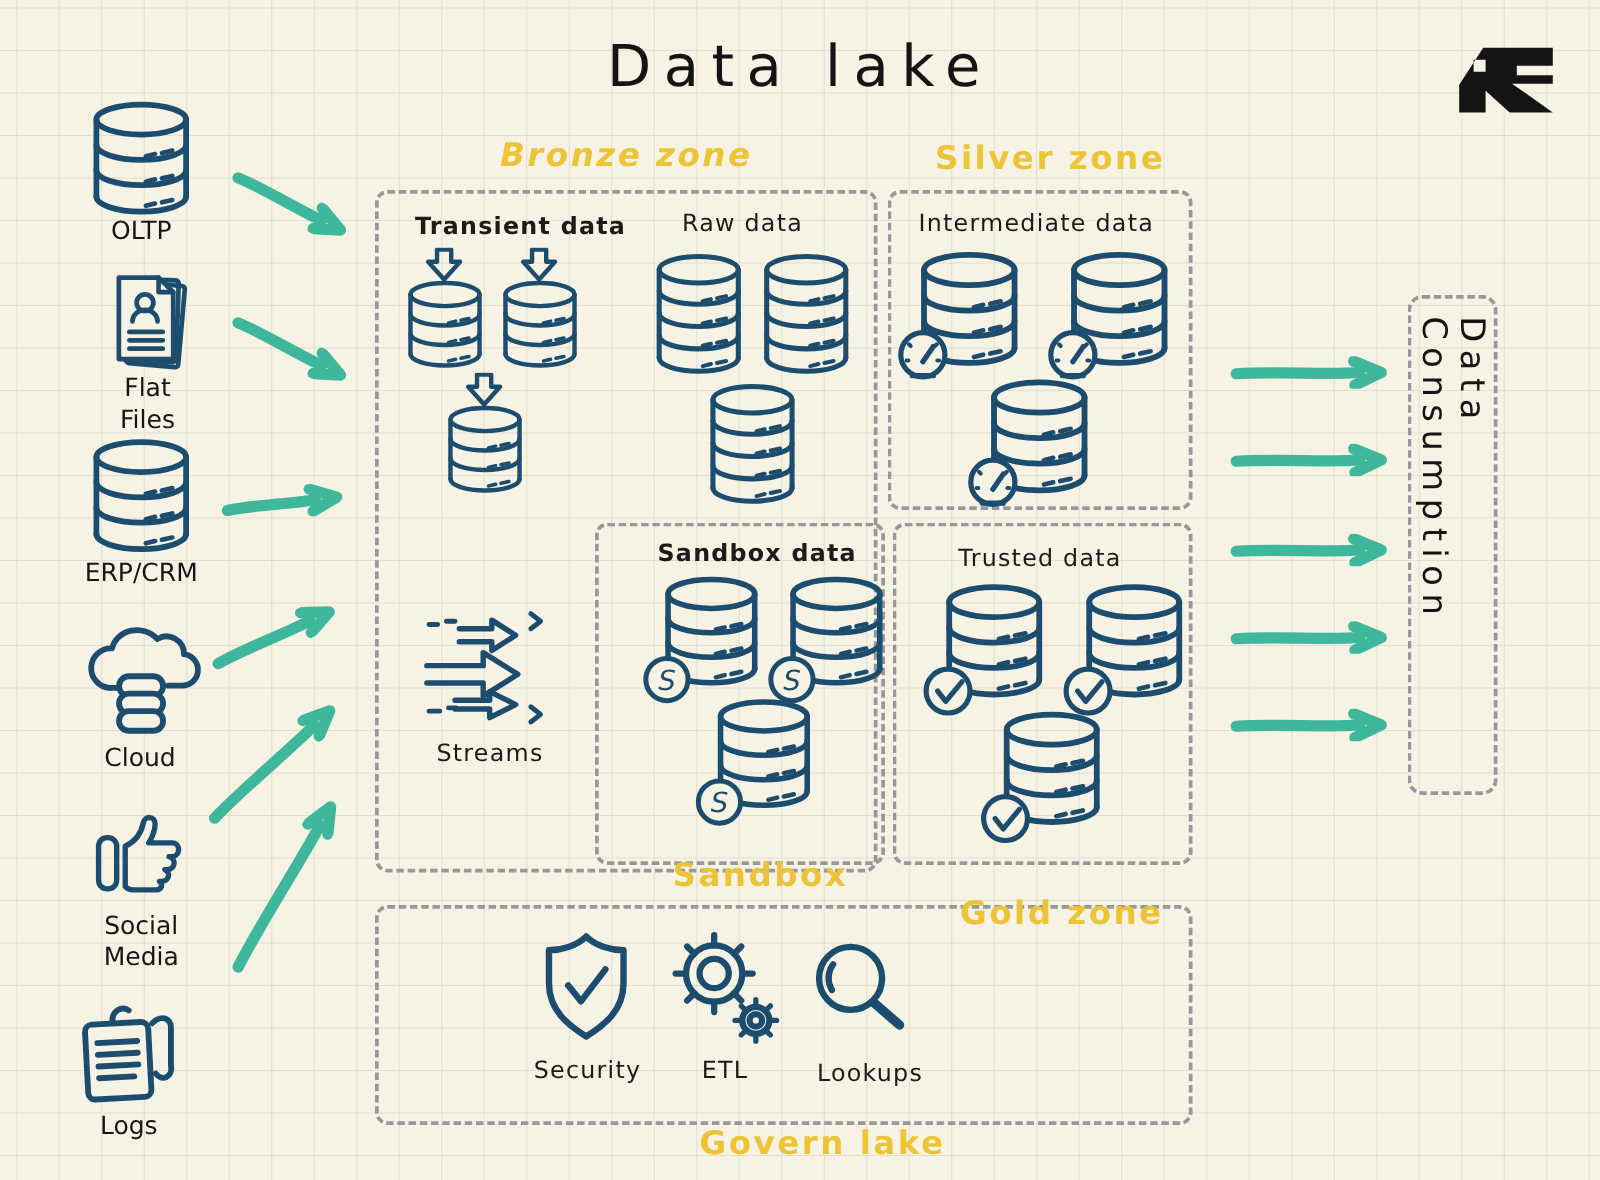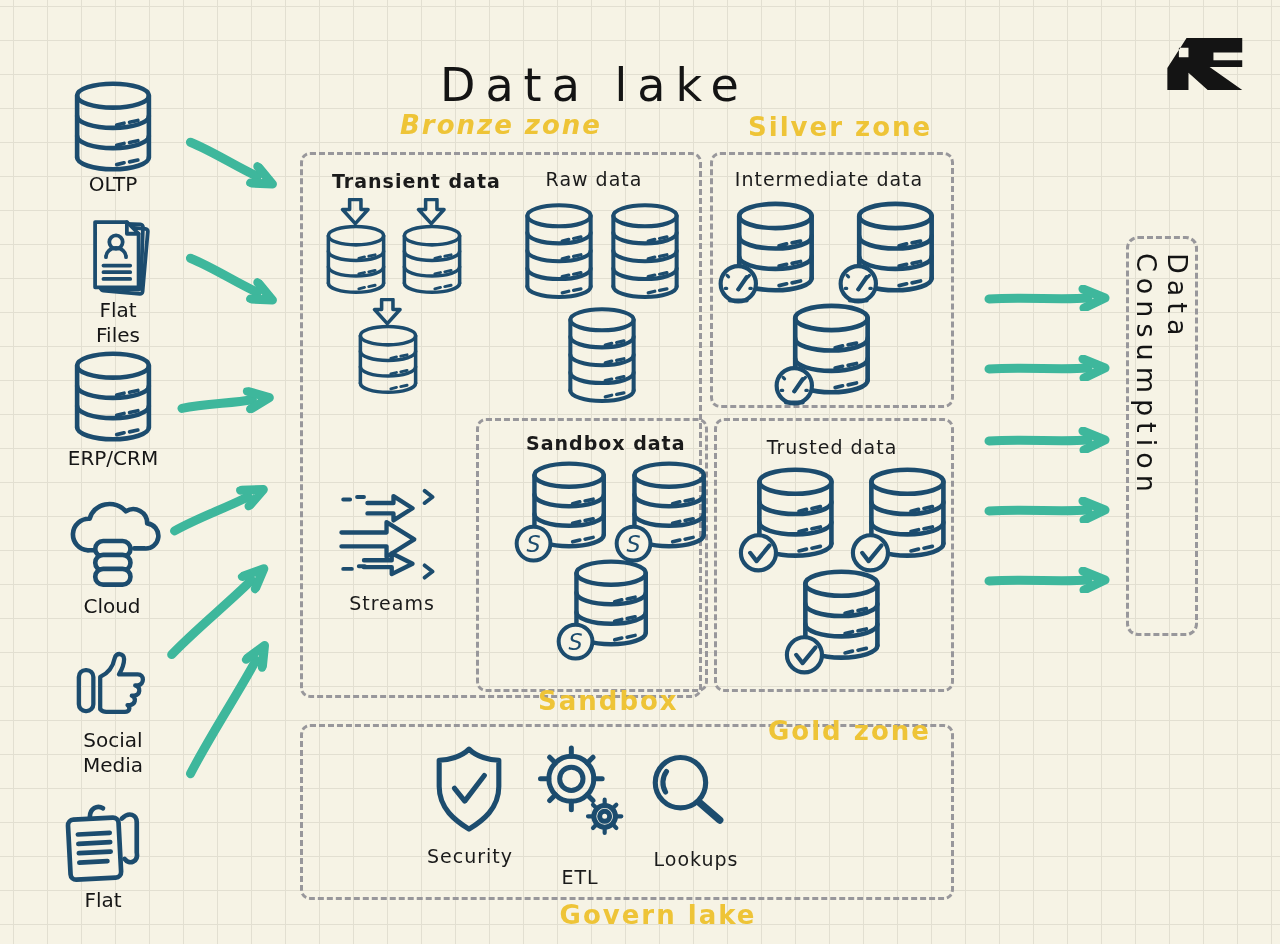--- a/index.html
+++ b/index.html
@@ -3,21 +3,21 @@
 <meta charset="utf-8">
 <style>
   html,body{margin:0;padding:0;}
   body{font-family:"DejaVu Sans",sans-serif;}
   .canvas{position:relative;width:1280px;height:944px;overflow:hidden;
     background-color:#f6f3e5;
     background-image:linear-gradient(#e2dfd1 1px,transparent 1px),
                      linear-gradient(90deg,#e2dfd1 1px,transparent 1px);
     background-size:34px 34px;background-position:13px 6px;}
   .abs{position:absolute;}
-  .title{font-size:46px;font-weight:500;letter-spacing:10px;color:#141414;margin-top:32px;}
+  .title{font-size:46px;font-weight:500;letter-spacing:10px;color:#141414;text-align:center;}
   .zone{border:3.5px dashed #98979b;border-radius:10px;}
   .zlabel{color:#eec437;font-weight:700;font-size:26px;letter-spacing:2px;text-align:center;white-space:nowrap;}
   .glabel{color:#1b1b1b;font-size:19px;letter-spacing:1px;text-align:center;white-space:nowrap;}
   .slabel{color:#161616;font-size:20px;text-align:center;line-height:1.25;}
   .consume-box{border:3.5px dashed #98979b;border-radius:12px;display:flex;justify-content:center;}
   .consume-text{writing-mode:vertical-rl;font-size:27px;letter-spacing:6px;word-spacing:34px;color:#141414;padding-top:14px;}
   svg.ic{display:block;}
   .ga{stroke:#3eb79c;stroke-width:9;fill:none;stroke-linecap:round;stroke-linejoin:round;}
   .rot{transform-origin:left center;}
 </style>
@@ -262,21 +262,21 @@
   <svg class="abs ic" style="left:428px;top:744px;" width="82" height="92">
       <use href="#sym-shield"></use>
     </svg>
   <svg class="abs ic" style="left:528px;top:732px;" width="100" height="112">
       <use href="#sym-gears"></use>
     </svg>
   <svg class="abs ic" style="left:645px;top:748px;" width="84" height="88">
       <use href="#sym-magnifier"></use>
     </svg>
   <div class="abs glabel" style="left:418px;top:845px;width:104px;">Security</div>
-  <div class="abs glabel" style="left:538px;top:845px;width:84px;margin-top:21px;">ETL</div>
+  <div class="abs glabel" style="left:538px;top:845px;width:84px;">ETL</div>
   <div class="abs glabel" style="left:642px;top:848px;width:108px;">Lookups</div>
 
   <svg class="abs ic" style="left:62px;top:80px;" width="102" height="92">
       <use href="#sym-db"></use>
     </svg>
   <div class="abs slabel" style="left:62px;top:172px;width:102px;">OLTP</div>
 
   <svg class="abs ic" style="left:78px;top:212px;" width="76" height="92">
       <use href="#sym-pages"></use>
     </svg>
@@ -293,21 +293,21 @@
   <div class="abs slabel" style="left:62px;top:594px;width:100px;">Cloud</div>
 
   <svg class="abs ic" style="left:72px;top:638px;" width="82" height="88">
       <use href="#sym-thumb"></use>
     </svg>
   <div class="abs slabel" style="left:58px;top:728px;width:110px;">Social Media</div>
 
   <svg class="abs ic" style="left:58px;top:798px;" width="90" height="90">
       <use href="#sym-logs"></use>
     </svg>
-  <div class="abs slabel" style="left:58px;top:888px;width:90px;">Flat</div>
+  <div class="abs slabel" style="left:58px;top:888px;width:90px;">Logs</div>
 
   <svg class="abs ic rot" style="left:186px;top:127px;transform:rotate(27deg);" width="104" height="26">
     <path class="ga" d="M5,13 C30,11 58,14 80,13"></path>
       <path class="ga" d="M76,4 L97,13 L77,22"></path>
     </svg>
   <svg class="abs ic rot" style="left:186px;top:243px;transform:rotate(27deg);" width="104" height="26">
     <path class="ga" d="M5,13 C30,11 58,14 80,13"></path>
       <path class="ga" d="M76,4 L97,13 L77,22"></path>
     </svg>
   <svg class="abs ic rot" style="left:177px;top:396px;transform:rotate(-7deg);" width="100" height="26">

